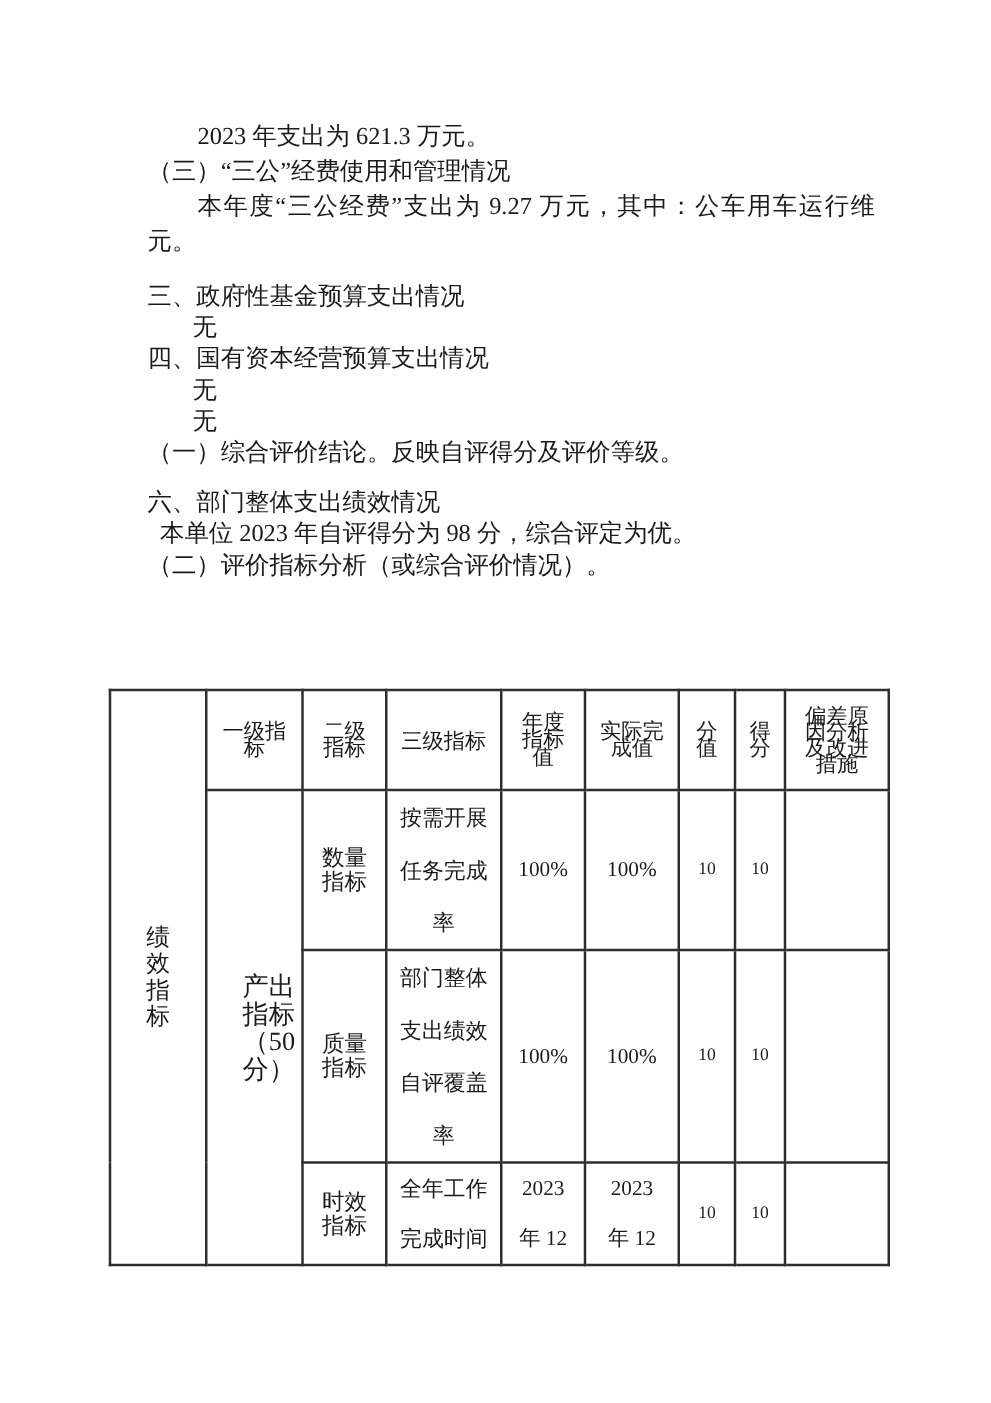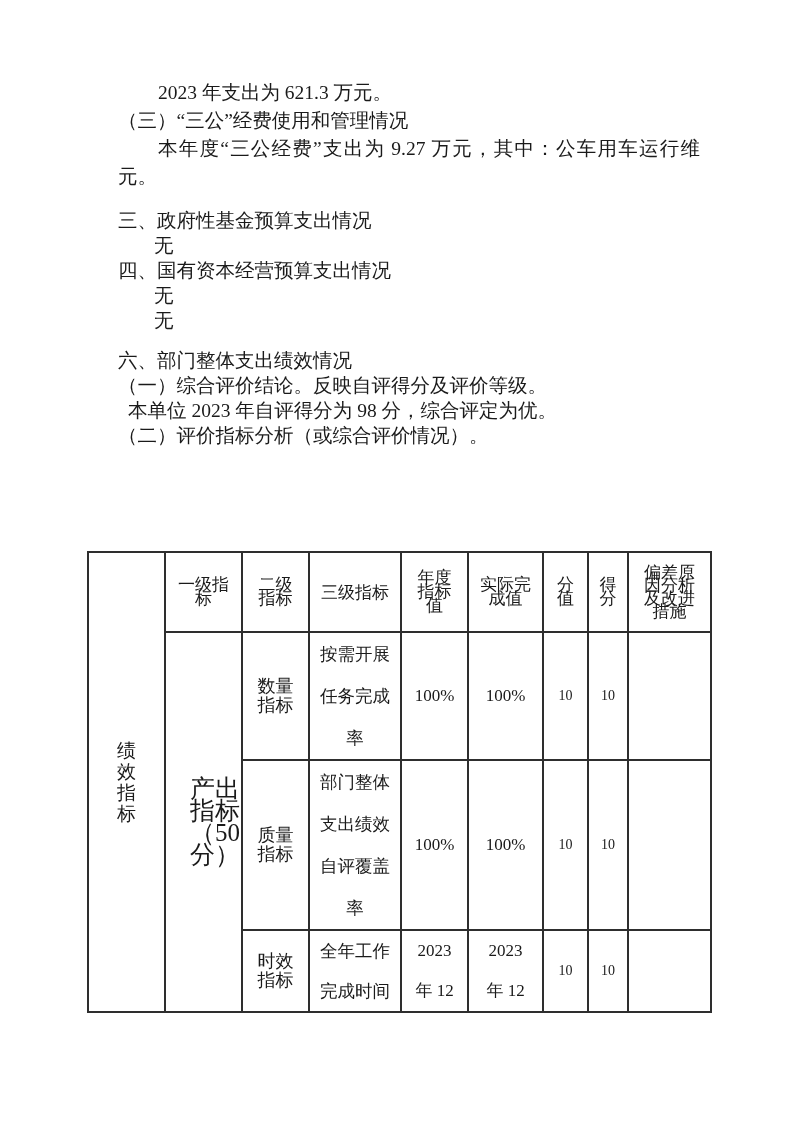--- a/index.html
+++ b/index.html
@@ -9,21 +9,21 @@
     position: relative;
     font-family: "Liberation Serif", "DejaVu Serif", serif;
     color: #1a1a1a;
     overflow: hidden;
   }
   .page { position: absolute; inset: 0; }
 
   
   .doc-text {
     position: absolute;
-    left: 118px; top: 79px; width: 582px;
+    left: 118px; top: 96px; width: 582px;
     font-size: 19.5px;
   }
   .line { white-space: normal; }
   .g1 { line-height: 28px; }
   .g2 { line-height: 25px; }
   .indent-2    { text-indent: 40px; }
   .indent-wu   { text-indent: 36px; }
   .indent-half { text-indent: 10px; }
   .jlast { text-align: justify; text-align-last: justify; }
   .gap-lg { margin-top: 17px; }
@@ -57,21 +57,21 @@
   .in-h1 { width: 60px; }
   .in-h2 { width: 50px; }
   .in-h3 { width: 72px; }
   .in-h4 { width: 50px; }
   .in-h5 { width: 58px; }
   .in-h6 { width: 26px; }
   .in-h7 { width: 26px; }
   .in-h8 { width: 66px; line-height: 13px !important; }
 
   .in-corner { width: 20px; font-size: 19px; line-height: 21px; }
-  .in-lvl1   { width: 58px; font-size: 25px; line-height: 22px; margin-left: 20px; }
+  .in-lvl1   { width: 58px; font-size: 21px; line-height: 22px; margin-left: 20px; }
   .in-lvl2   { width: 40px; font-size: 18px; line-height: 19px; }
   .in-lvl3   { width: 72px; font-size: 17.5px; line-height: 42px; }
   .in-val    { width: 48px; font-size: 17px;  line-height: 42px; }
   tr.r3 .in-lvl3, tr.r3 .in-val { line-height: 40px; }
   td.score { font-size: 14px; }
 </style>
 </head>
 <body>
 
 <div class="page">
@@ -81,22 +81,22 @@
     <div class="line g1">（三）“三公”经费使用和管理情况</div>
     <div class="line g1 indent-2 jlast">本年度“三公经费”支出为 9.27 万元，其中：公车用车运行维</div>
     <div class="line g1">元。</div>
 
     <div class="line g2 gap-lg">三、政府性基金预算支出情况</div>
     <div class="line g2 indent-wu">无</div>
     <div class="line g2">四、国有资本经营预算支出情况</div>
     <div class="line g2 indent-wu">无</div>
     <div class="line g2 indent-wu">无</div>
 
+    <div class="line g2">（一）综合评价结论。反映自评得分及评价等级。</div>
     <div class="line g2 gap-md">六、部门整体支出绩效情况</div>
-    <div class="line g2">（一）综合评价结论。反映自评得分及评价等级。</div>
     <div class="line g2 indent-half">本单位 2023 年自评得分为 98 分，综合评定为优。</div>
     <div class="line g2">（二）评价指标分析（或综合评价情况）。</div>
   </div>
 
   <table class="perf-table">
     <colgroup>
       <col style="width:77px">
         <col style="width:77px">
         <col style="width:67px">
       <col style="width:92px">

